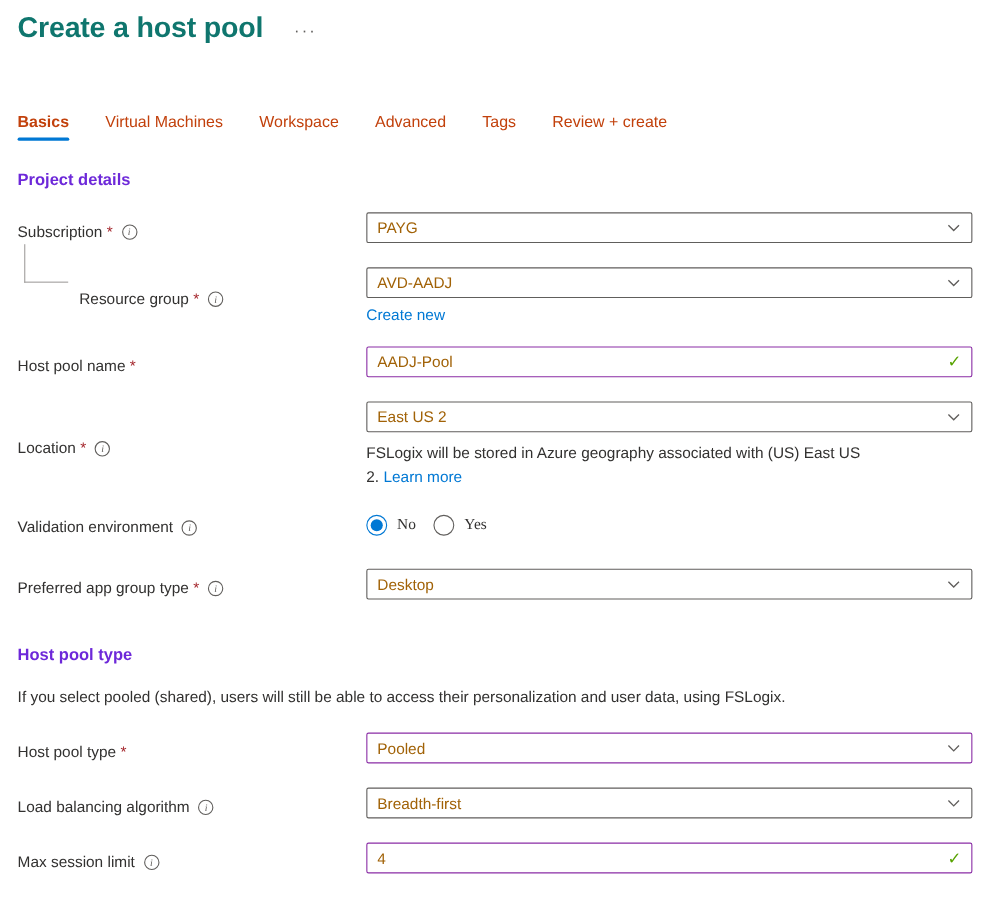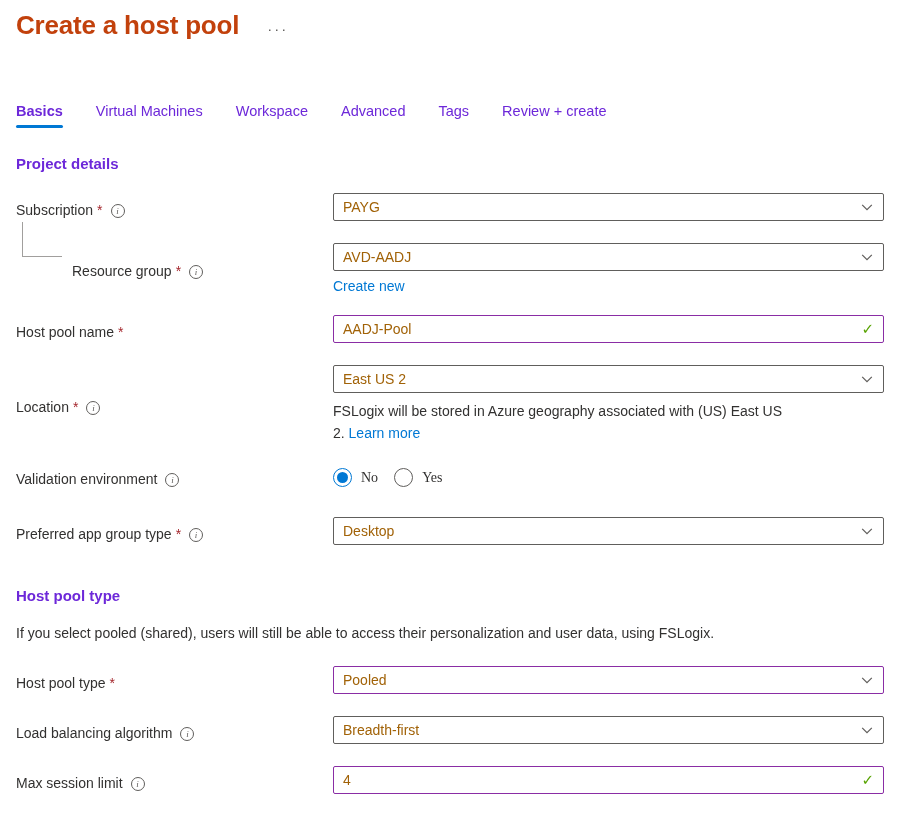--- a/index.html
+++ b/index.html
@@ -6,26 +6,26 @@
   html, body { width: 900px; height: 830px; background: #ffffff; overflow: hidden; }
   body {
     font-family: "Liberation Sans", "DejaVu Sans", sans-serif;
     color: #323130;
     padding: 6px 16px 0 16px;
     font-size: 14px;
   }
 
   
   .page-header { display: flex; align-items: center; padding-top: 4px; }
-  .page-title { font-size: 26px; font-weight: 700; letter-spacing: -0.2px; color: #c2410c; }
+  .page-title { font-size: 26px; font-weight: 700; letter-spacing: -0.2px; color: #0f766e; }
   .title-ellipsis { margin-left: 28px; color: #605e5c; font-size: 15px; letter-spacing: 2px; cursor: pointer; margin-top: 6px; }
 
   
   .tab-bar { display: flex; margin-top: 62px; align-items: flex-end; }
-  .tab { margin-right: 33px; padding-bottom: 9px; font-size: 14.5px; color: #6d28d9; cursor: pointer; position: relative; }
+  .tab { margin-right: 33px; padding-bottom: 9px; font-size: 14.5px; color: #c2410c; cursor: pointer; position: relative; }
   .tab.active { font-weight: 700; }
   .tab.active::after {
     content: ""; position: absolute; left: 0; right: 0; bottom: 0;
     height: 3px; background: #0078d4; border-radius: 2px;
   }
 
   
   .section-heading { font-size: 15px; font-weight: 700; color: #6d28d9; }
   #project-details-heading { margin-top: 27px; }
   #host-pool-type-heading { margin-top: 42px; }

